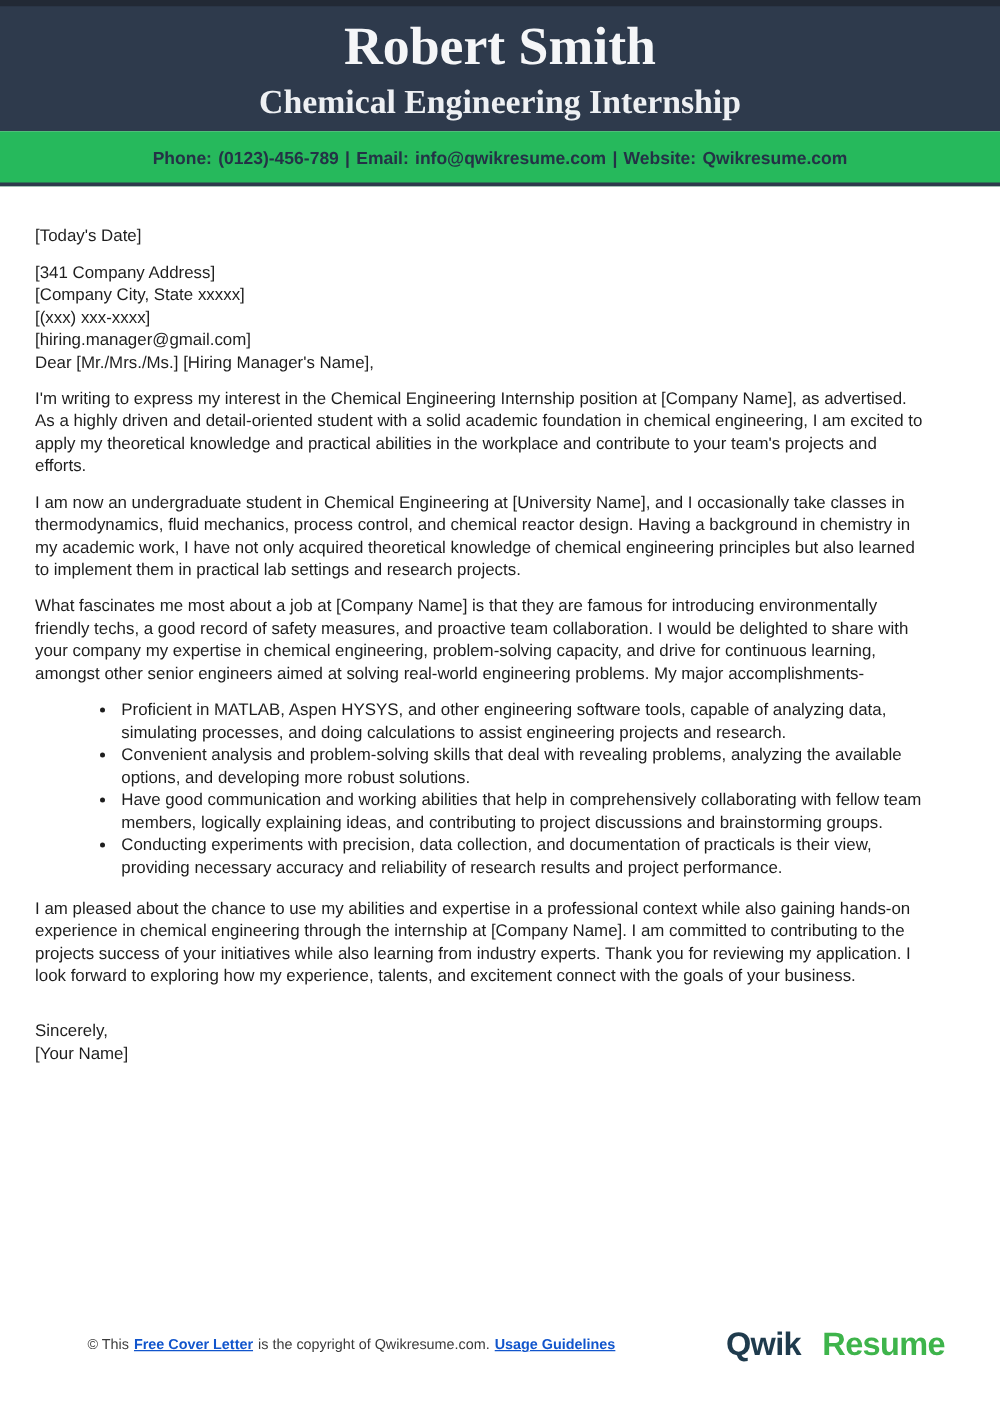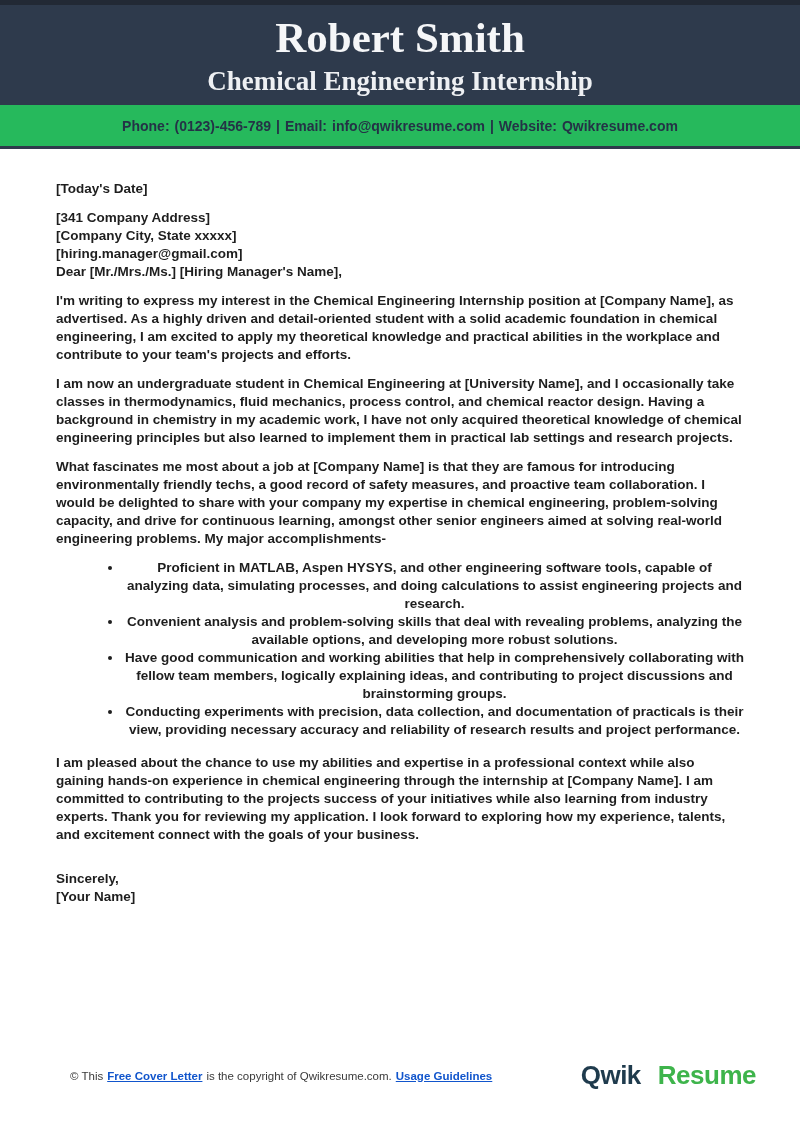--- a/index.html
+++ b/index.html
@@ -54,34 +54,32 @@
     justify-content: center;
     gap: 5px;
     font-size: 14px;
     font-weight: 700;
     color: #243246;
   }
 
   
   .letter {
     flex: 1 1 auto;
-    padding: 31px 56px 0 56px;
+    padding: 31px 56px 0 28px;
     font-size: 13.5px;
     line-height: 18px;
-    font-weight: bold;
   }
   .letter p { margin: 0 0 11px 0; }
   .date-line { margin-bottom: 11px; }
   .address-block { }
   .salutation { margin-top: 20px; }
   ul.accomplishments {
     margin: 0 0 15px 0;
     padding-left: 67px;
     list-style: disc outside;
-    text-align: center;
   }
   ul.accomplishments li { margin: 0; padding-left: 2px; }
   .closing-block { margin-top: 26px; }
 
   
   .page-footer {
     margin-top: auto;
     display: flex;
     align-items: center;
     justify-content: space-between;
@@ -131,20 +129,21 @@
     <span>Website:</span>
     <span>Qwikresume.com</span>
   </div>
 
   <main class="letter">
     <p class="date-line">[Today's Date]</p>
 
     <div class="address-block">
       <div>[341 Company Address]</div>
       <div>[Company City, State xxxxx]</div>
+      <div>[(xxx) xxx-xxxx]</div>
       <div>[hiring.manager@gmail.com]</div>
     </div>
 
     <p class="salutation">Dear [Mr./Mrs./Ms.] [Hiring Manager's Name],</p>
 
     <p>I'm writing to express my interest in the Chemical Engineering Internship position at [Company Name], as advertised. As a highly driven and detail-oriented student with a solid academic foundation in chemical engineering, I am excited to apply my theoretical knowledge and practical abilities in the workplace and contribute to your team's projects and efforts.</p>
     <p>I am now an undergraduate student in Chemical Engineering at [University Name], and I occasionally take classes in thermodynamics, fluid mechanics, process control, and chemical reactor design. Having a background in chemistry in my academic work, I have not only acquired theoretical knowledge of chemical engineering principles but also learned to implement them in practical lab settings and research projects.</p>
     <p>What fascinates me most about a job at [Company Name] is that they are famous for introducing environmentally friendly techs, a good record of safety measures, and proactive team collaboration. I would be delighted to share with your company my expertise in chemical engineering, problem-solving capacity, and drive for continuous learning, amongst other senior engineers aimed at solving real-world engineering problems. My major accomplishments-</p>
 
     <ul class="accomplishments">

